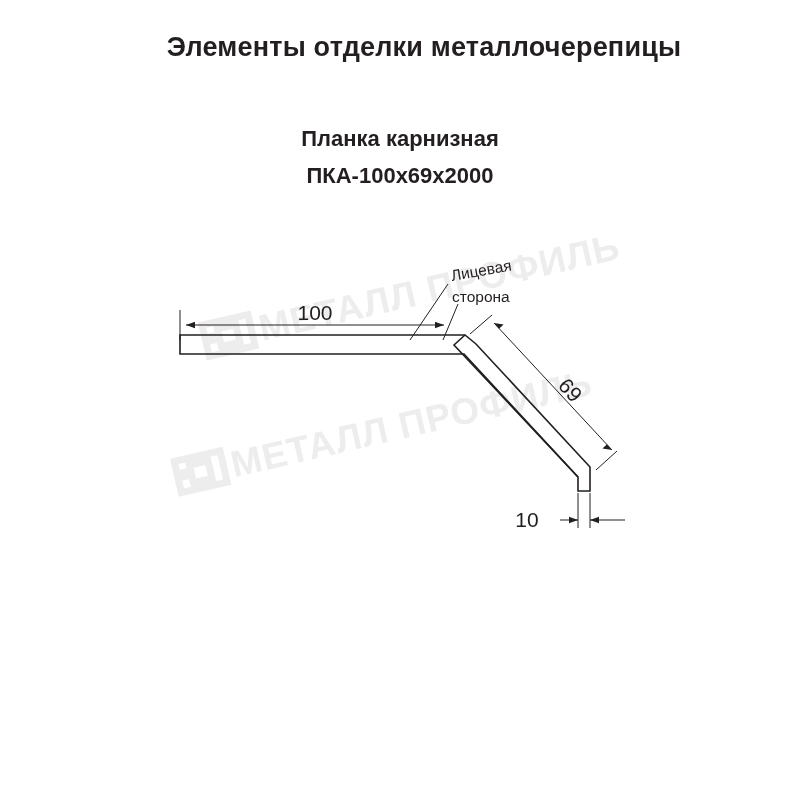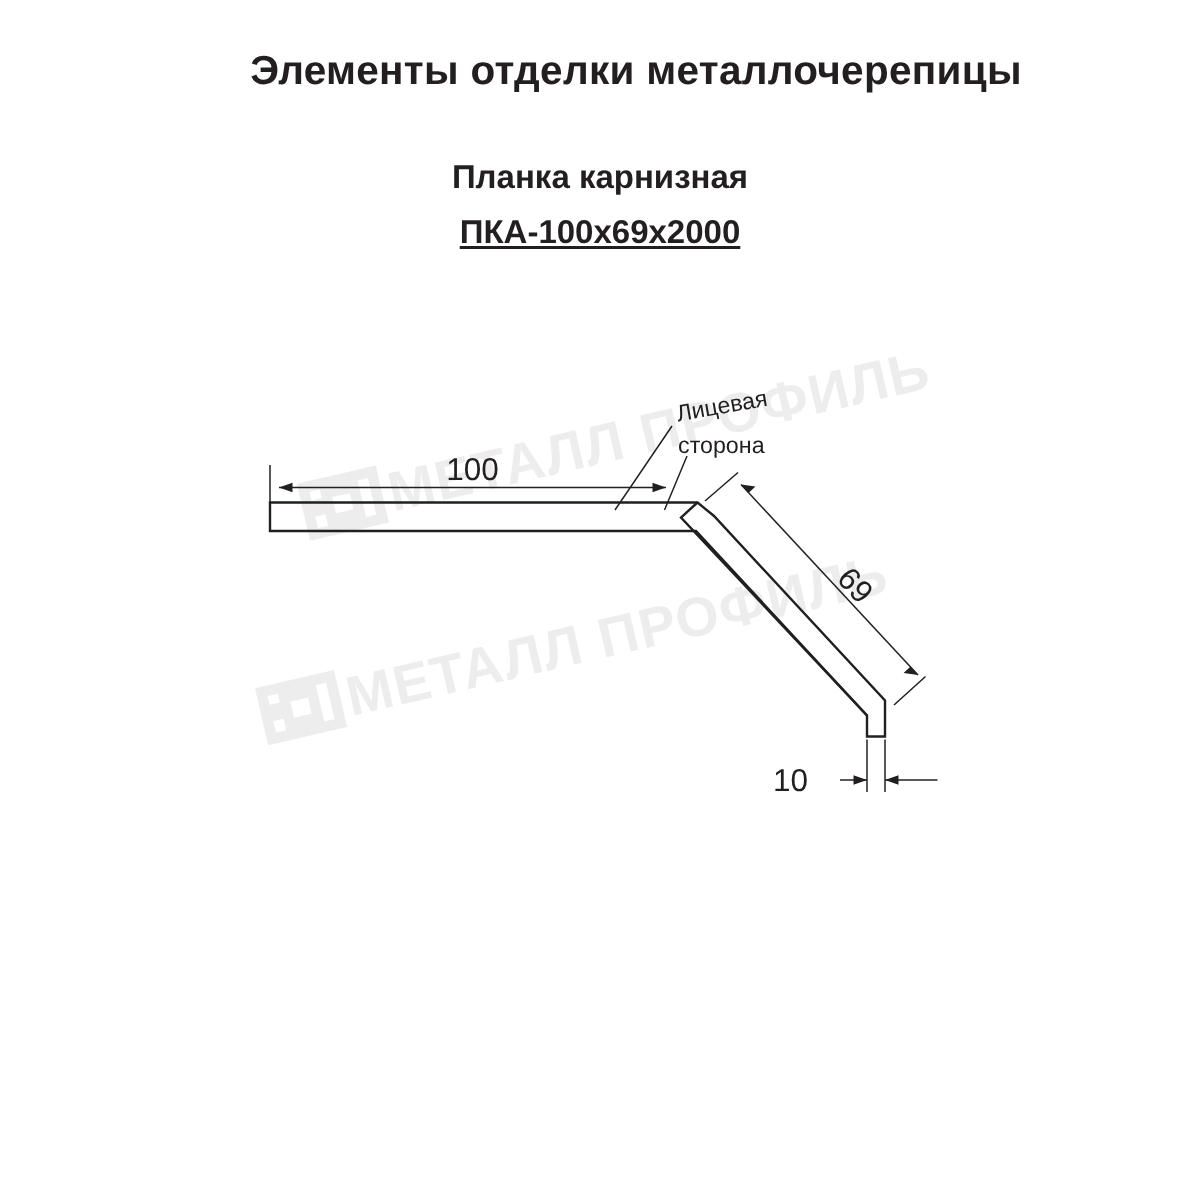--- a/index.html
+++ b/index.html
@@ -35,22 +35,22 @@
     line-height: 34px;
     margin: 0;
     padding-left: 48px;
   }
   .sub-title {
     font-size: 22px;
     font-weight: bold;
     margin: 0;
     line-height: 28px;
   }
-  .sub-title-1 { margin-top: 40px; }
-  .sub-title-2 { margin-top: 9px; text-decoration: underline; }
+  .sub-title-1 { margin-top: 61px; }
+  .sub-title-2 { margin-top: 9px; }
 
   .drawing {
     position: absolute;
     top: 180px;
     left: 0;
     width: 800px;
     height: 430px;
   }
   .drawing svg {
     display: block;

